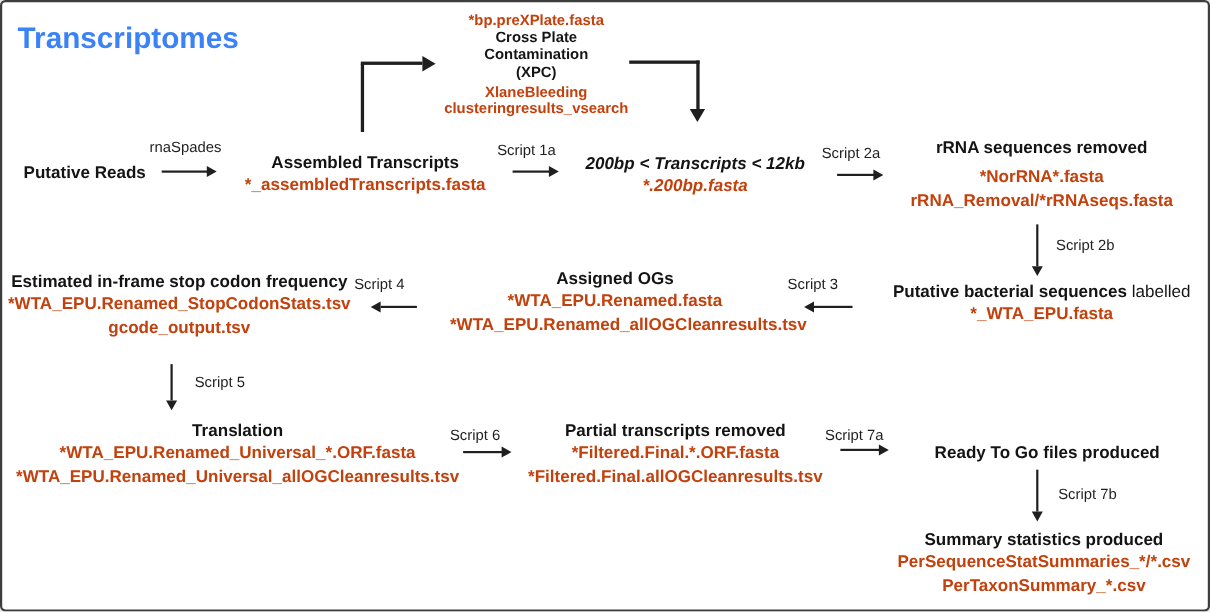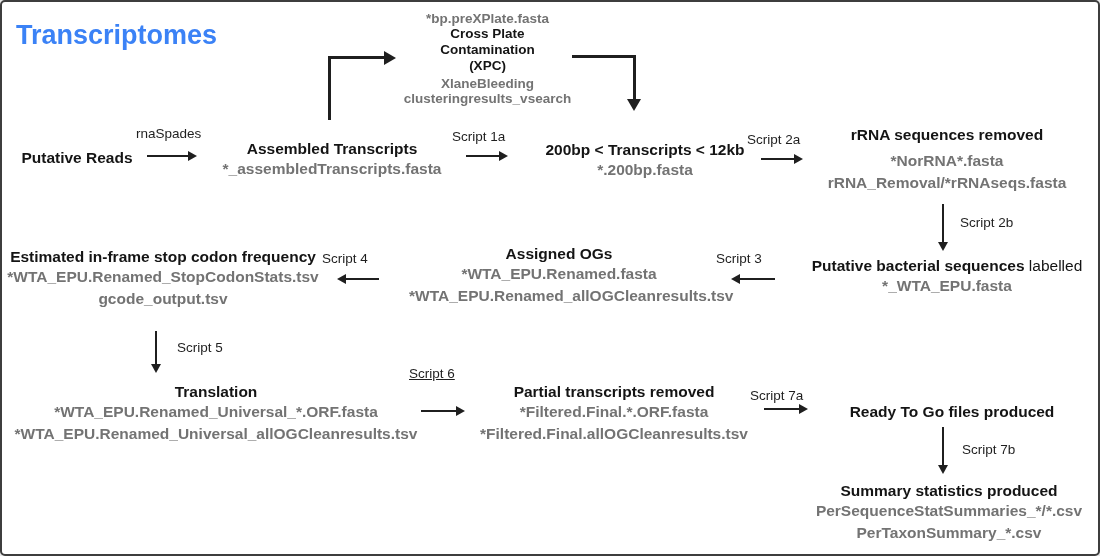--- a/index.html
+++ b/index.html
@@ -15,21 +15,21 @@
     margin:0 auto;
   }
   .page-title{
     position:absolute;left:14px;top:18px;
     font-size:27px;font-weight:bold;color:#3b82f6;
     letter-spacing:0px;
   }
   .node{position:absolute;text-align:center;}
   .nt{font-size:15.5px;font-weight:bold;color:#141414;line-height:19px;}
   .nt .reg{font-weight:normal;}
-  .nf{font-size:15.5px;font-weight:bold;color:#737373;line-height:22px;}
+  .nf{font-size:15.5px;font-weight:bold;color:#c2410c;line-height:22px;}
   .files{margin-top:0;}
   .files-6{margin-top:6px;}
   
   .xpc .nt{font-size:13.5px;line-height:16px;}
   .xpc .nf{font-size:13.5px;line-height:15px;}
   .xpc .file-above{margin-bottom:0px;}
   .xpc .files{margin-top:2px;}
   .albl{
     position:absolute;
     font-size:13.5px;color:#1f1f1f;
@@ -69,21 +69,21 @@
     <div class="nf file-above">*bp.preXPlate.fasta</div>
     <div class="nt">Cross Plate</div>
     <div class="nt">Contamination</div>
     <div class="nt">(XPC)</div>
     <div class="files">
       <div class="nf">XlaneBleeding</div>
       <div class="nf">clusteringresults_vsearch</div>
     </div>
   </div>
 
-  <div class="node" style="left:533px;top:138px;width:220px;">
+  <div class="node" style="left:520px;top:138px;width:220px;font-style:italic;">
     <div class="nt">200bp &lt; Transcripts &lt; 12kb</div>
     <div class="files">
       <div class="nf">*.200bp.fasta</div>
     </div>
   </div>
 
   <div class="node" style="left:800px;top:123px;width:290px;">
     <div class="nt">rRNA sequences removed</div>
     <div class="files-6 files">
       <div class="nf">*NorRNA*.fasta</div>
@@ -142,21 +142,21 @@
     </div>
   </div>
 
   <div class="albl" style="left:134px;top:124px;width:74px;">rnaSpades</div>
   <div class="albl" style="left:450px;top:127px;width:74px;">Script 1a</div>
   <div class="albl" style="left:745px;top:130px;width:74px;">Script 2a</div>
   <div class="albl albl-left" style="left:958px;top:213px;width:70px;">Script 2b</div>
   <div class="albl" style="left:714px;top:249px;width:76px;">Script 3</div>
   <div class="albl" style="left:320px;top:249px;width:76px;">Script 4</div>
   <div class="albl albl-left" style="left:175px;top:338px;width:70px;">Script 5</div>
-  <div class="albl" style="left:407px;top:364px;width:74px;text-decoration:underline;">Script 6</div>
+  <div class="albl" style="left:407px;top:386px;width:74px;">Script 6</div>
   <div class="albl" style="left:748px;top:386px;width:78px;">Script 7a</div>
   <div class="albl albl-left" style="left:960px;top:440px;width:70px;">Script 7b</div>
 
   <div>
     <div class="h-shaft" style="left:145px;top:153px;width:42px;"></div>
     <div class="head head-right" style="left:186px;top:149px;"></div>
   </div>
   <div>
     <div class="h-shaft" style="left:464px;top:153px;width:34px;"></div>
     <div class="head head-right" style="left:497px;top:149px;"></div>

